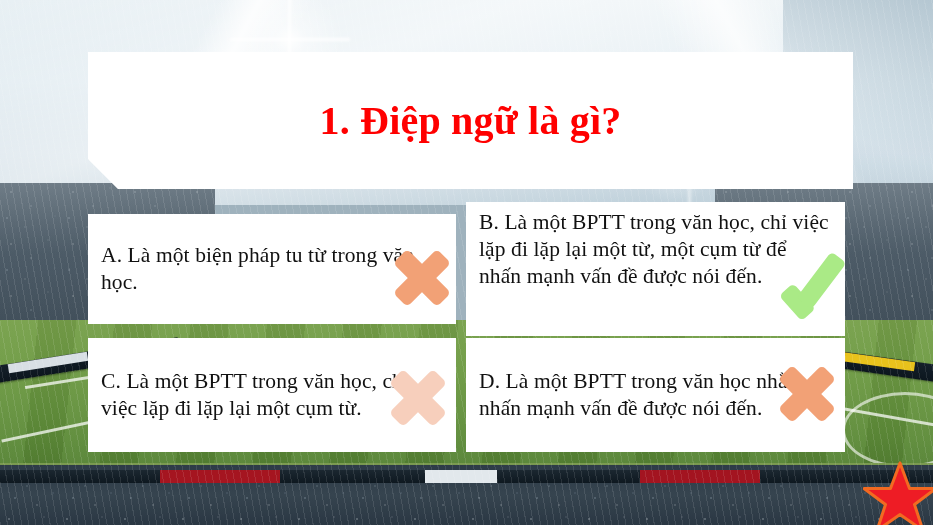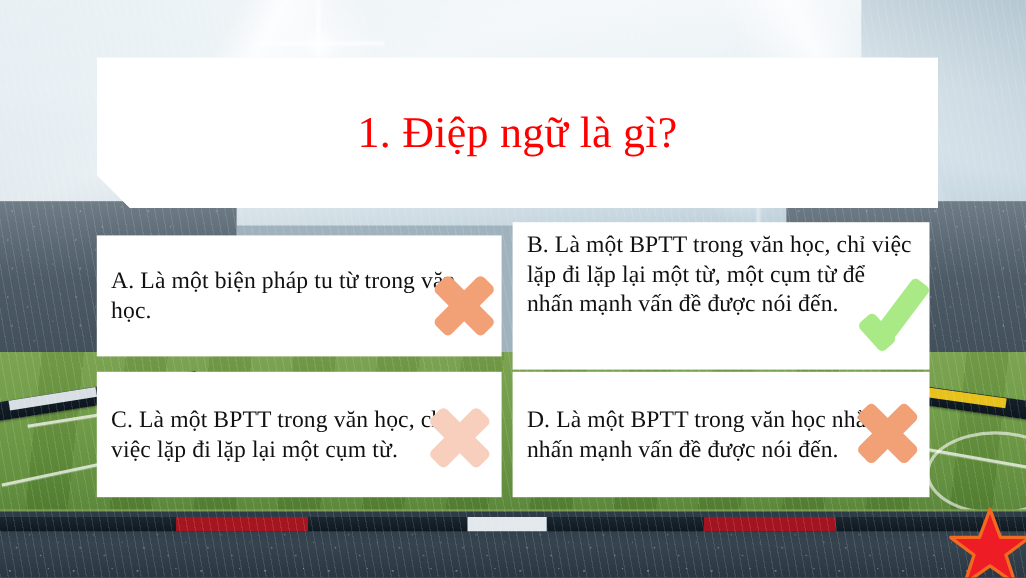--- a/index.html
+++ b/index.html
@@ -174,21 +174,21 @@
     clip-path: polygon(0 0, calc(100% - 34px) 0, 100% 34px, 100% 100%, 30px 100%, 0 calc(100% - 30px));
   }
   .title-text {
     position: absolute;
     left: 0; top: 0; width: 765px; height: 137px;
     display: flex;
     align-items: center;
     justify-content: center;
     color: #ff0000;
     font-size: 40px;
-    font-weight: normal;
+    font-weight: bold;
     letter-spacing: 0.2px;
     white-space: nowrap;
   }
 
   
   .answers {
     position: absolute;
     left: 88px; top: 214px;
     width: 757px; height: 238px;
   }

